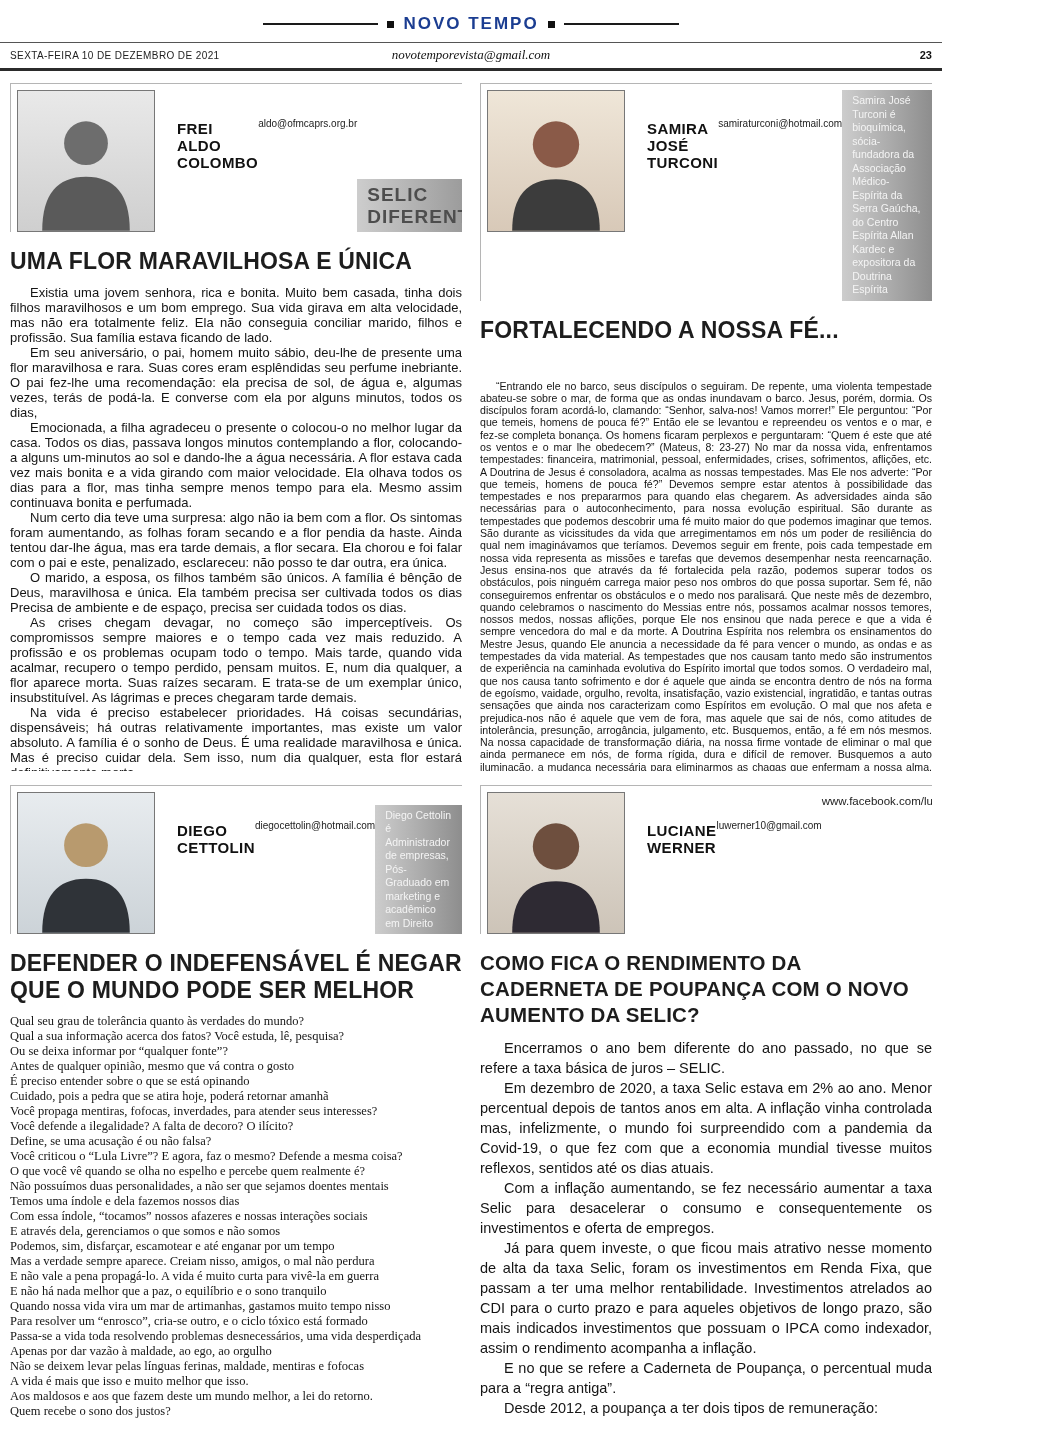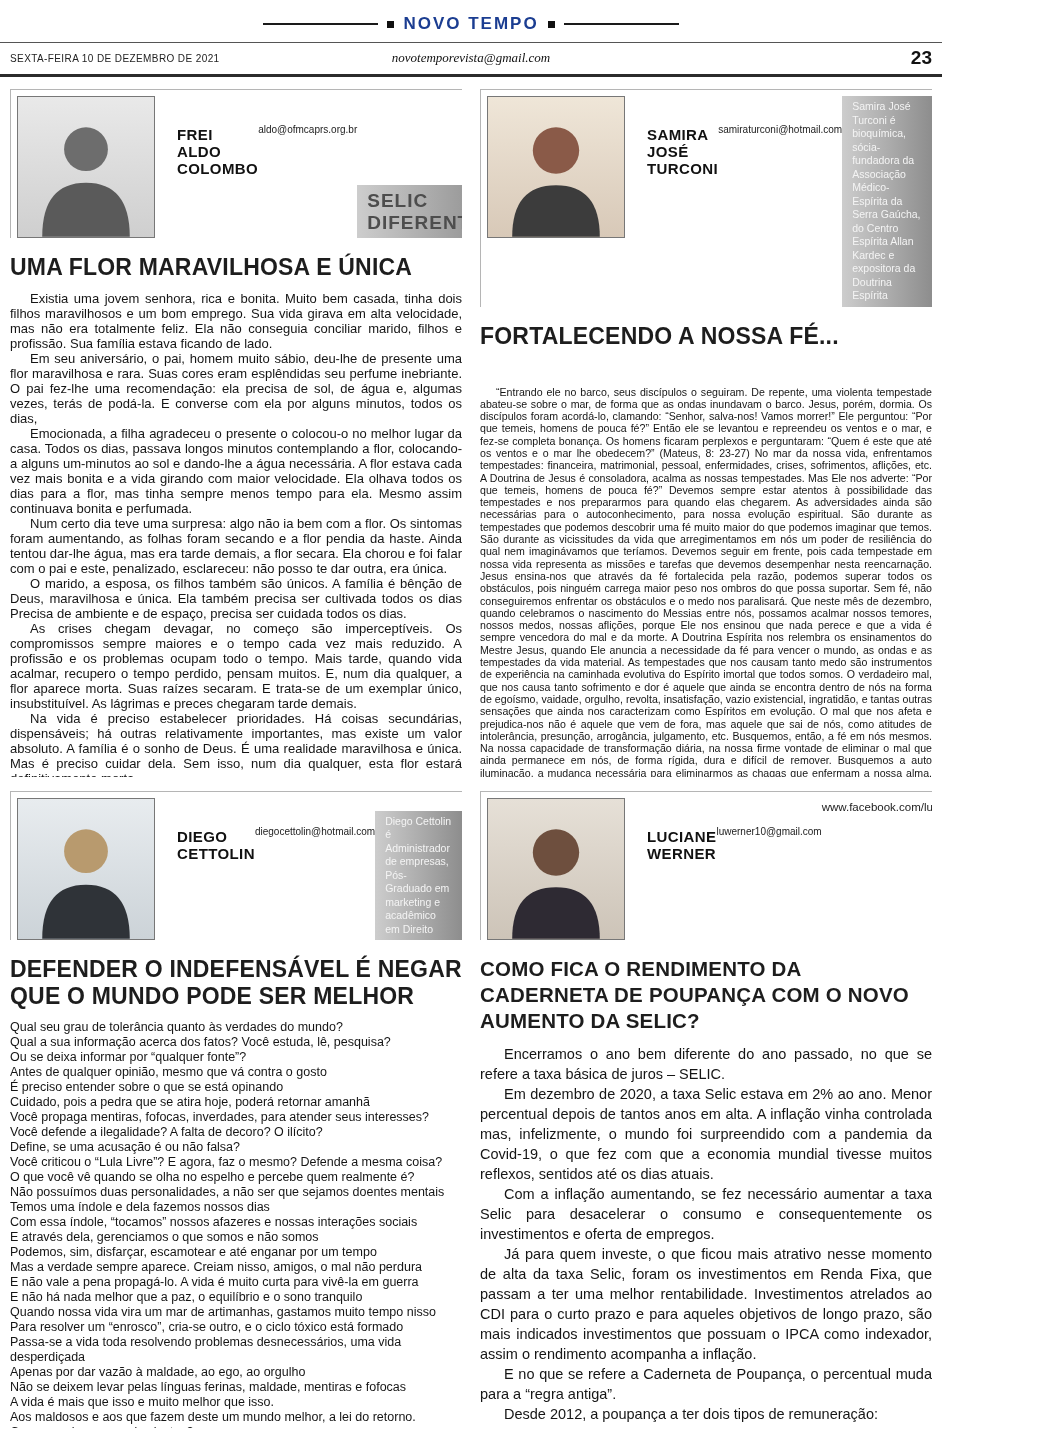--- a/index.html
+++ b/index.html
@@ -11,21 +11,21 @@
   .masthead{display:flex;align-items:center;justify-content:center;gap:9px;padding-top:14px;}
   .masthead .rule{width:115px;height:2px;background:#1a1a1a;}
   .masthead .sq{width:7px;height:7px;background:#111;}
   .masthead h1{margin:0;font-size:17px;font-weight:700;letter-spacing:2px;color:#1b3d91;}
   .dateline{
     margin-top:8px;border-top:1px solid #555;border-bottom:3px solid #2b2b2b;
     display:flex;align-items:center;padding:4px 10px 5px;
   }
   .dateline .date{font-size:10px;letter-spacing:.4px;color:#222;flex:1;}
   .dateline .email{font-family:"Liberation Serif",serif;font-style:italic;font-size:13px;color:#111;flex:1;text-align:center;}
-  .dateline .pageno{font-size:19px;font-weight:700;color:#111;flex:1;text-align:right;}
+  .dateline .pageno{font-size:11px;font-weight:700;color:#111;flex:1;text-align:right;}
   
   .grid{
     display:grid;grid-template-columns:1fr 1fr;grid-template-rows:688px 1fr;
     column-gap:18px;row-gap:14px;padding:12px 10px 0;height:calc(1443px - 92px);box-sizing:border-box;
   }
   article{overflow:hidden;position:relative;}
   
   .profile{display:flex;border-left:1px solid #b5b5b5;border-top:1px solid #b5b5b5;padding:6px 0 0 6px;}
   .photo{
     width:138px;height:142px;flex:0 0 138px;border:1px solid #777;box-sizing:border-box;
@@ -53,21 +53,21 @@
   .headline{
     margin:16px 0 10px;font-size:23px;line-height:27px;font-weight:700;
     letter-spacing:.2px;color:#1d1d1d;
   }
   .headline-sm{font-size:20.5px;line-height:26px;}
   .body{color:#151515;}
   .body .para{margin:0;text-align:justify;text-indent:20px;}
   .body-1{font-size:13px;line-height:15px;}
   .body-2{font-size:10.6px;line-height:12.3px;}
   .body-2 .para{text-indent:16px;margin-top:36px;}
-  .body-3{font-size:12.5px;line-height:15px;}
+  .body-3{font-size:12.5px;line-height:15px;font-family:Liberation Serif, serif;}
   .body-3 .line{margin:0;text-align:left;}
   .body-4{font-size:14.5px;line-height:20px;}
   .body-4 .para{text-indent:24px;}
 </style>
 </head>
 <body>
 
 <div class="page">
 
   <header>

